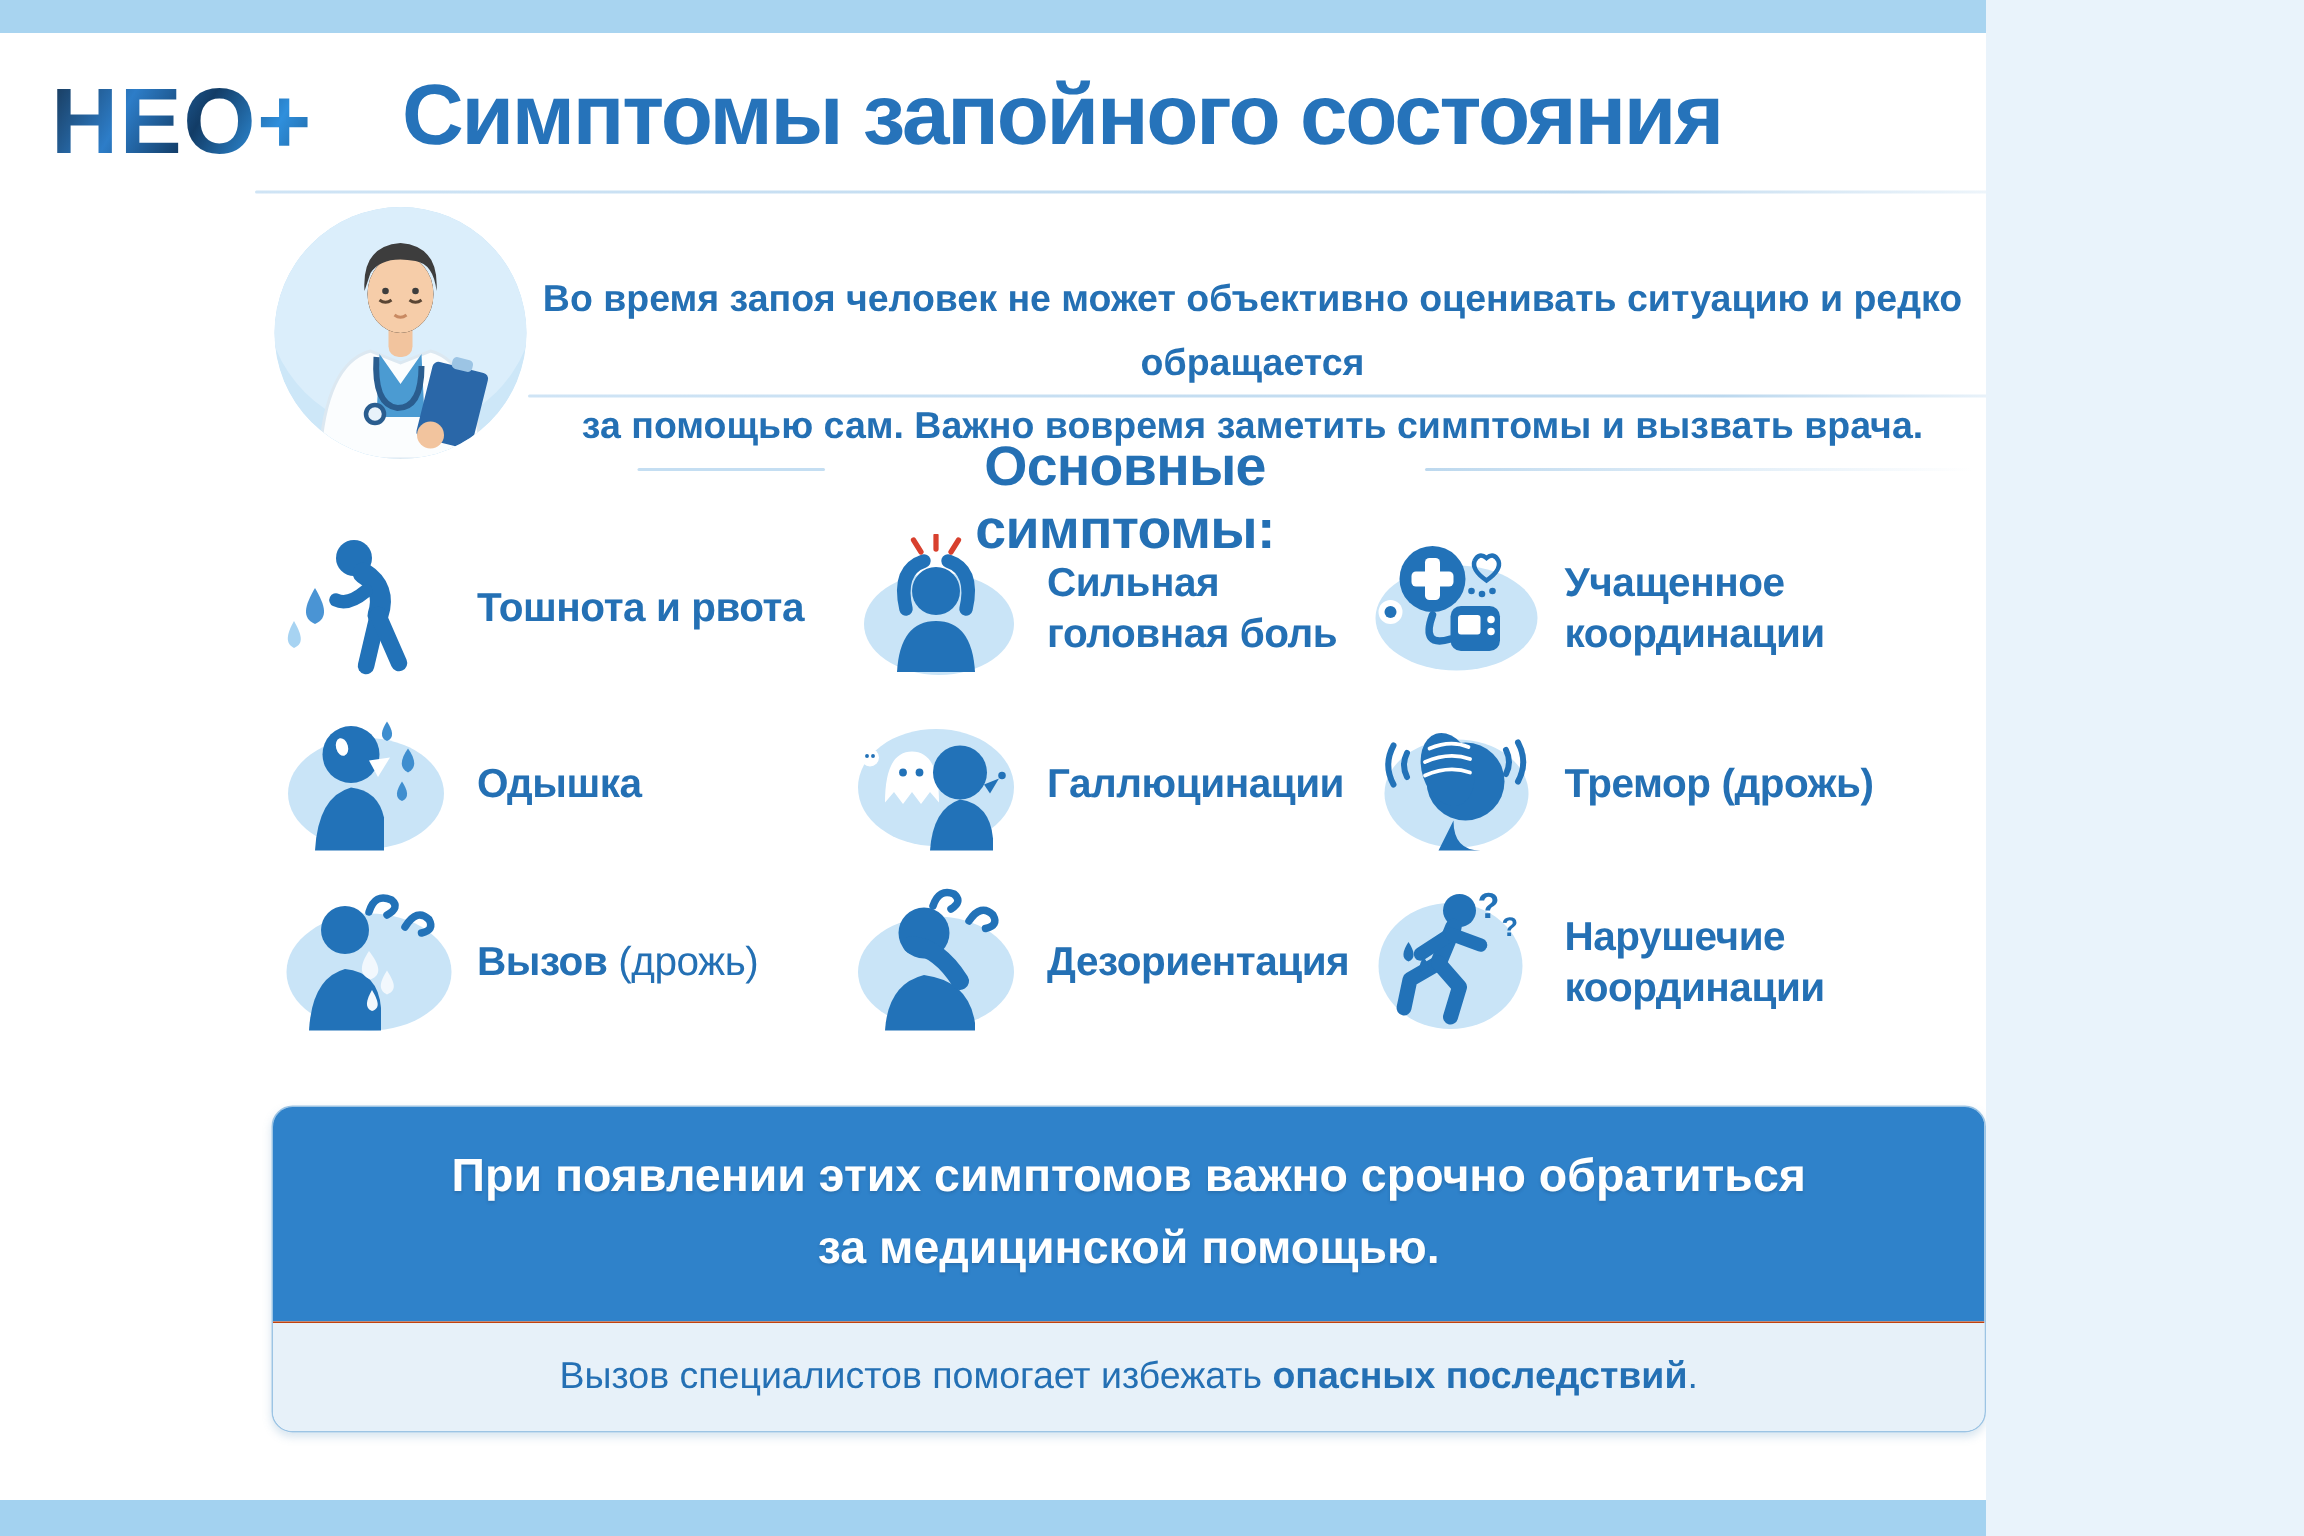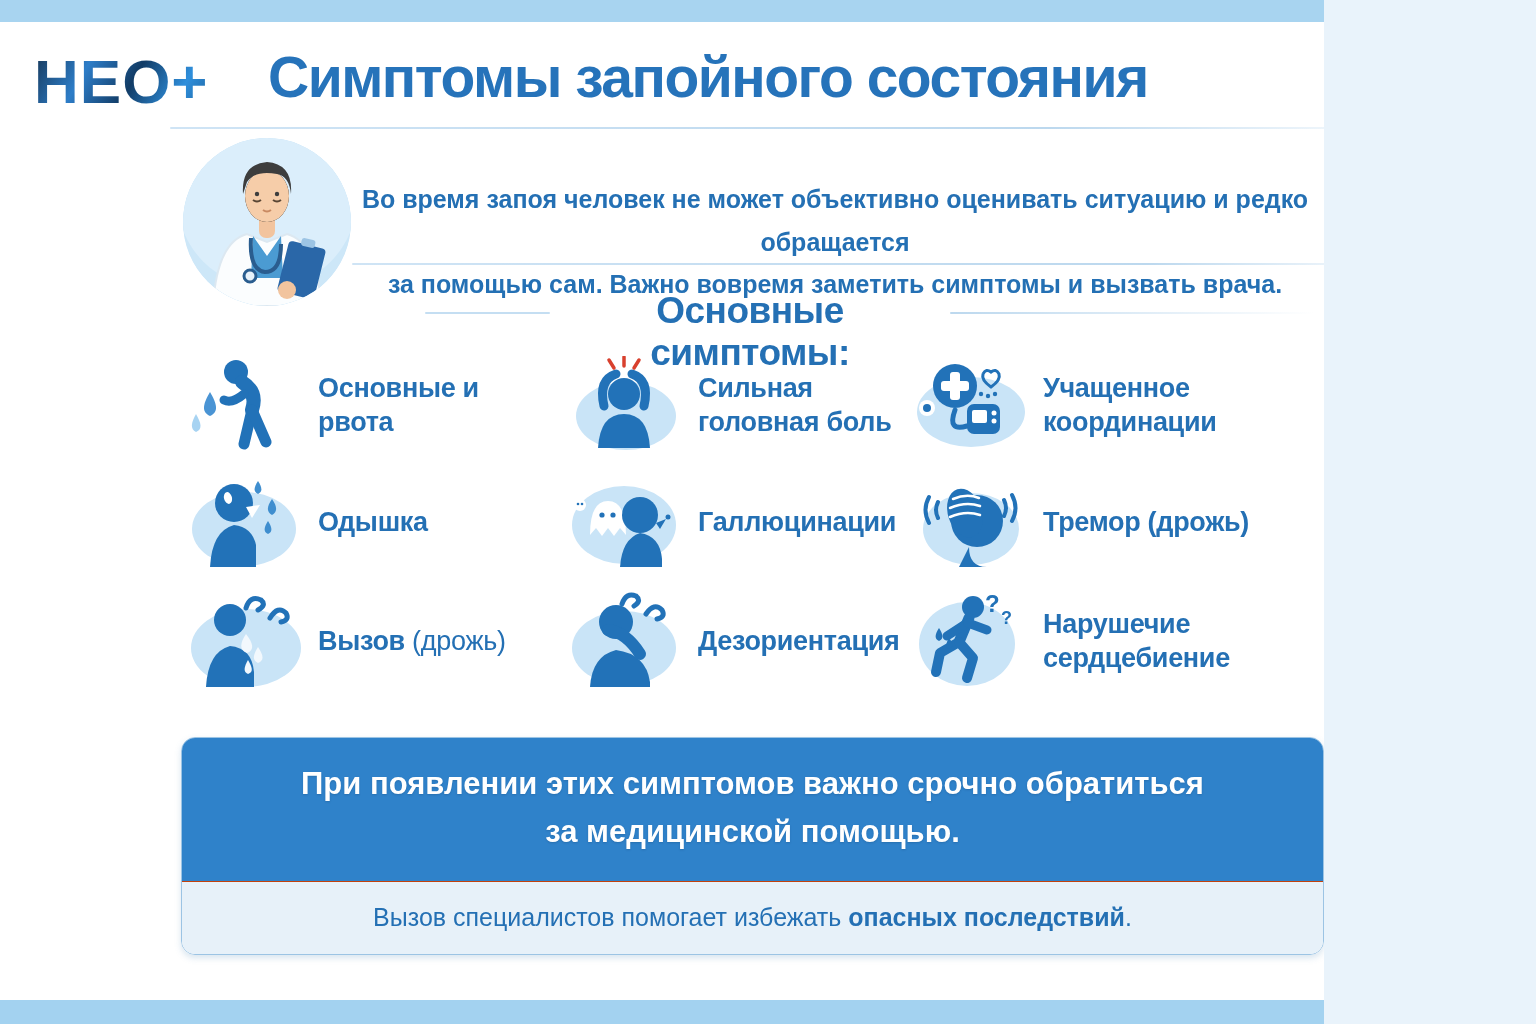--- a/index.html
+++ b/index.html
@@ -140,21 +140,21 @@
         <svg viewBox="0 0 120 100">
           <circle cx="52" cy="16" r="12" fill="#2272b8"></circle>
           <path d="M58 26 Q74 36 68 54" stroke="#2272b8" stroke-width="14" stroke-linecap="round" fill="none"></path>
           <path d="M60 38 Q48 48 40 44" stroke="#2272b8" stroke-width="9" stroke-linecap="round" fill="none"></path>
           <path d="M68 54 L60 88" stroke="#2272b8" stroke-width="11" stroke-linecap="round"></path>
           <path d="M68 54 L82 86" stroke="#2272b8" stroke-width="11" stroke-linecap="round"></path>
           <path d="M26 36 C19 48 17 56 26 60 C35 56 33 48 26 36 Z" fill="#4a94d4"></path>
           <path d="M12 58 C7 67 6 73 12 76 C19 73 17 67 12 58 Z" fill="#a7d3f2"></path>
         </svg>
       </span>
-      <span class="sym-label"><span>Основные и рвота</span><span class="light"></span></span>
+      <span class="sym-label"><span>Тошнота и рвота</span><span class="light"></span></span>
     </div>
 
     <div class="sym-cell">
       <span class="sym-icon">
         <svg viewBox="0 0 120 100">
           <ellipse cx="62" cy="60" rx="50" ry="34" fill="#c9e4f7"></ellipse>
           <path d="M34 92 Q36 58 60 58 Q84 58 86 92 Z" fill="#2272b8"></path>
           <circle cx="60" cy="38" r="16" fill="#2272b8"></circle>
           <path d="M40 50 Q34 24 52 18" stroke="#2272b8" stroke-width="9" stroke-linecap="round" fill="none"></path>
           <path d="M80 50 Q86 24 68 18" stroke="#2272b8" stroke-width="9" stroke-linecap="round" fill="none"></path>
@@ -284,21 +284,21 @@
           <path d="M59 31 L78 38" stroke="#2272b8" stroke-width="9" stroke-linecap="round"></path>
           <path d="M50 50 L31 61 L27 80" stroke="#2272b8" stroke-width="10" stroke-linecap="round" stroke-linejoin="round" fill="none"></path>
           <path d="M50 50 L64 66 L58 86" stroke="#2272b8" stroke-width="10" stroke-linecap="round" stroke-linejoin="round" fill="none"></path>
           <path d="M30 36 C26 42 25 47 30 49 C35 47 34 42 30 36 Z" fill="#2272b8"></path>
           <path d="M40 46 C37 51 36 55 40 57 C45 55 44 51 40 46 Z" fill="#2272b8"></path>
           <text x="76" y="20" font-size="24" font-weight="bold" fill="#2272b8" font-family="Liberation Sans, sans-serif">?</text>
           <text x="92" y="32" font-size="18" font-weight="bold" fill="#2272b8" font-family="Liberation Sans, sans-serif">?</text>
         </svg>
       </span>
       <span class="sym-label"><span>Нарушечие
-сердцебиение</span><span class="light"></span></span>
+координации</span><span class="light"></span></span>
     </div>
 
   </div>
 
   <div id="cta-box">
     <div id="cta-main">При появлении этих симптомов важно срочно обратиться
 за медицинской помощью.</div>
     <div id="cta-note"><span>Вызов специалистов помогает избежать </span><b>опасных последствий</b><span>.</span></div>
   </div>
 

